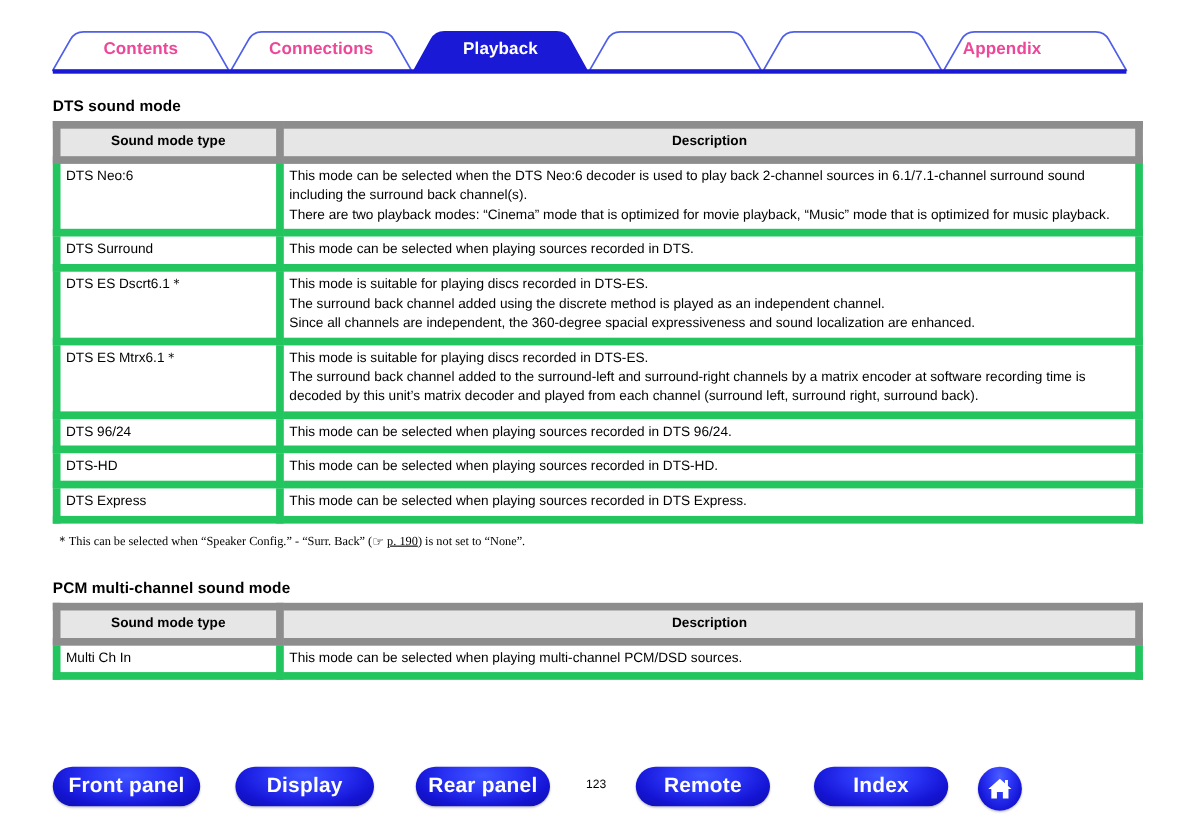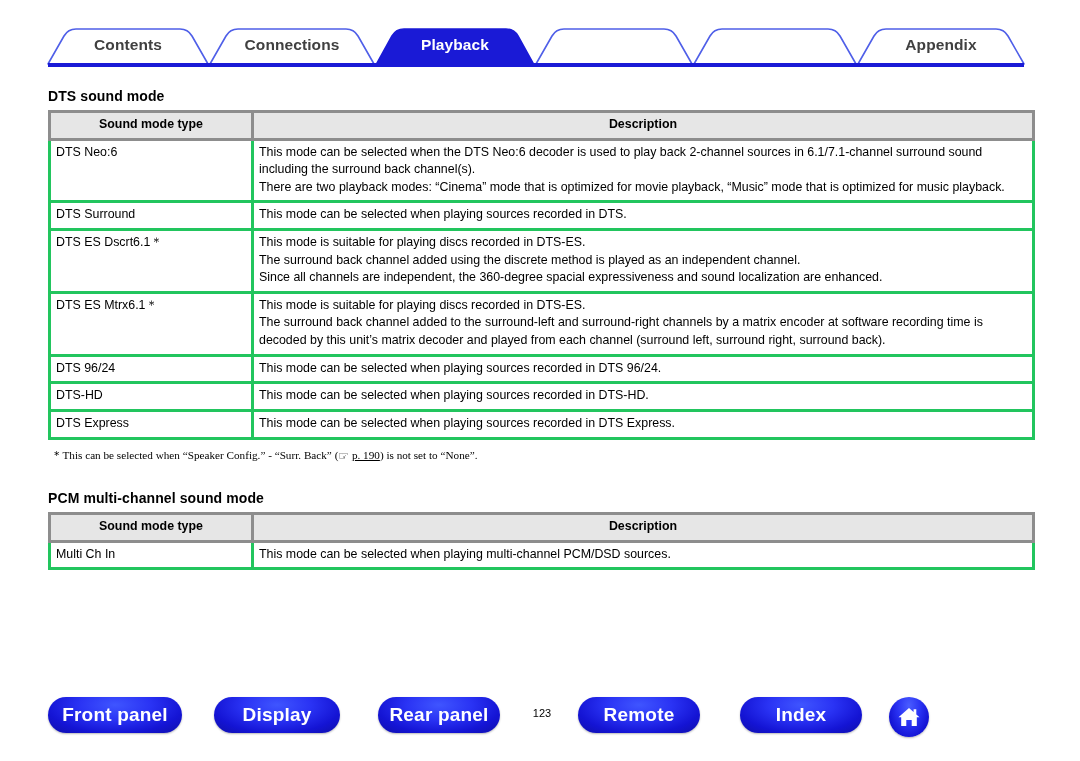--- a/index.html
+++ b/index.html
@@ -38,21 +38,21 @@
     height: 38px;
   }
   .tab-label {
     position: absolute;
     top: 0;
     height: 38px;
     line-height: 38px;
     text-align: center;
     font-size: 15.5px;
     font-weight: bold;
-    color: #404040;
+    color: #ec4899;
     letter-spacing: 0.1px;
     white-space: nowrap;
   }
   .tab-label.active {
     color: #ffffff;
     text-align: center;
   }
 
   
   .content {
@@ -71,21 +71,21 @@
   }
 
   table.mode-table {
     border-collapse: collapse;
     width: 984px;
     table-layout: fixed;
     margin-bottom: 0;
   }
   table.mode-table th,
   table.mode-table td {
-    border: 3px solid #22c55e;
+    border: 7px solid #22c55e;
     padding: 3px 5px 4px 5px;
     font-size: 12.4px;
     line-height: 1.42;
     vertical-align: top;
     text-align: left;
     font-weight: normal;
   }
   table.mode-table thead th {
     background: #e6e6e6;
     text-align: center;
@@ -191,21 +191,21 @@
 
     <path d="M 858 38 L 874 10 Q 878 3 886 3 L 996 3 Q 1004 3 1008 10 L 1024 38 Z" fill="#ffffff" stroke="#4f5fe8" stroke-width="1.6" stroke-linejoin="round"></path>
 
     <rect x="48" y="37" width="976" height="4" fill="#1a1ad6"></rect>
   </svg>
 
   <div class="tab-labels">
     <div class="tab-label" style="left:48px; width:160px;">Contents</div>
     <div class="tab-label" style="left:210px; width:164px;">Connections</div>
     <div class="tab-label active" style="left:376px; width:158px;">Playback</div>
-    <div class="tab-label" style="left:858px; width:166px;">Appendix</div>
+    <div class="tab-label" style="left:828px; width:166px;">Appendix</div>
   </div>
 </div>
 
 <div class="content">
 
   <div class="section-heading">DTS sound mode</div>
 
   <table class="mode-table">
     <colgroup>
         <col class="c-type">

